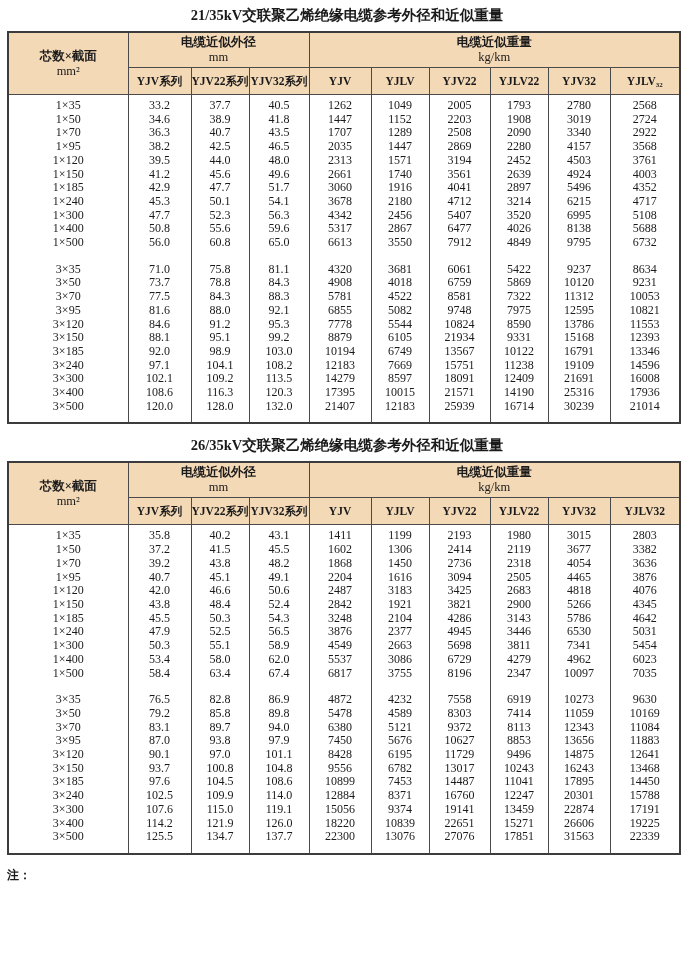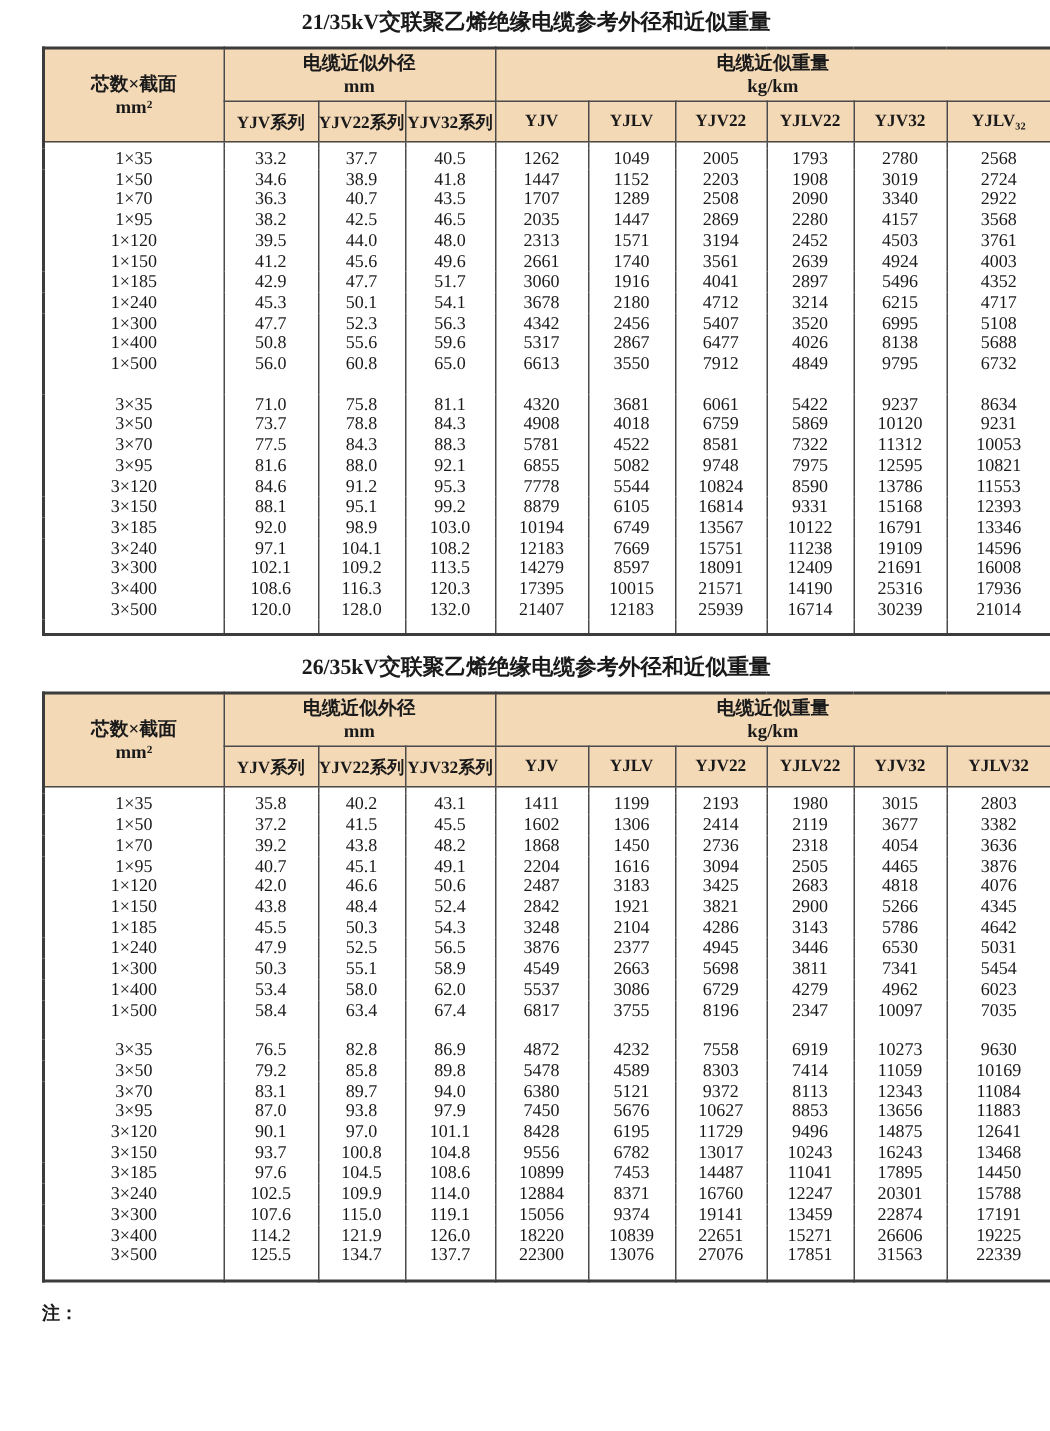--- a/index.html
+++ b/index.html
@@ -8,21 +8,21 @@
     background: #ffffff;
   }
   body {
     width: 700px;
     height: 954px;
     font-family: "Liberation Serif", "DejaVu Serif", serif;
     color: #1a1a1a;
     overflow: hidden;
   }
   .doc {
-    padding: 7px 13px 0 28px;
+    padding: 7px 13px 0 7px;
   }
   .table-title {
     text-align: center;
     font-weight: bold;
     font-size: 14.5px;
     line-height: 17px;
     margin: 0 0 7px 0;
   }
   .table-block + .table-title-wrap { margin-top: 12px; }
   table.cable-table {
@@ -46,21 +46,21 @@
     margin-top: 23px;
   }
   th.spec-th {
     font-size: 12.5px;
     line-height: 15px;
   }
   th.series-th {
     font-size: 11.5px;
     height: 22px;
   }
-  .unit-line { font-weight: bold; }
+  .unit-line { font-weight: normal; }
   table.cable-table tbody td {
     border-left: 1px solid #4a4a4a;
     border-right: 1px solid #4a4a4a;
     text-align: center;
     font-size: 12px;
     height: 13.7px;
     line-height: 13.7px;
     padding: 0;
     white-space: nowrap;
     overflow: hidden;
@@ -341,21 +341,21 @@
             <td>13786</td>
             <td>11553</td>
           </tr>
           <tr>
             <td>3×150</td>
             <td>88.1</td>
             <td>95.1</td>
             <td>99.2</td>
             <td>8879</td>
             <td>6105</td>
-            <td>16814</td>
+            <td>21934</td>
             <td>9331</td>
             <td>15168</td>
             <td>12393</td>
           </tr>
           <tr>
             <td>3×185</td>
             <td>92.0</td>
             <td>98.9</td>
             <td>103.0</td>
             <td>10194</td>

